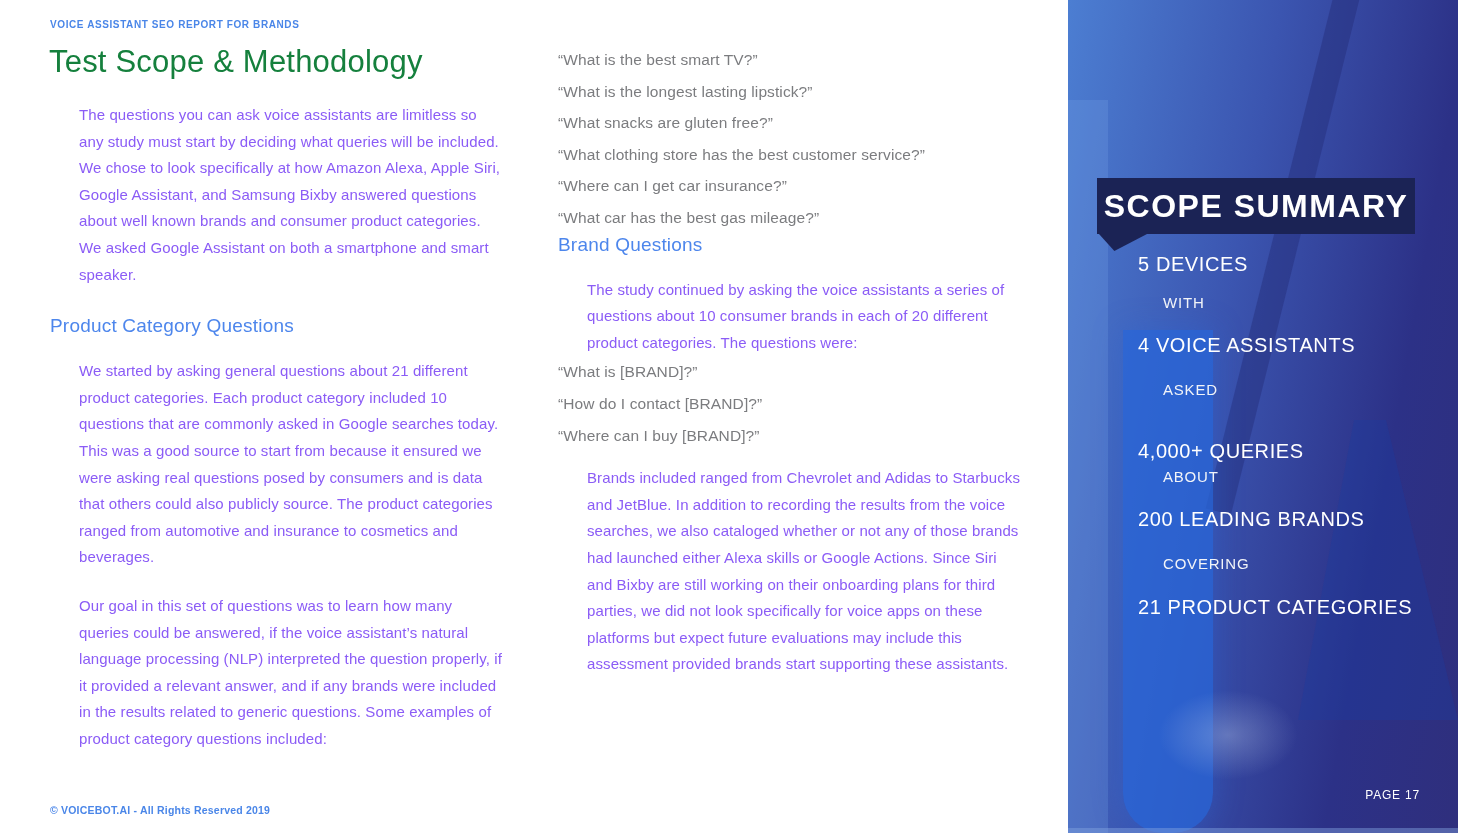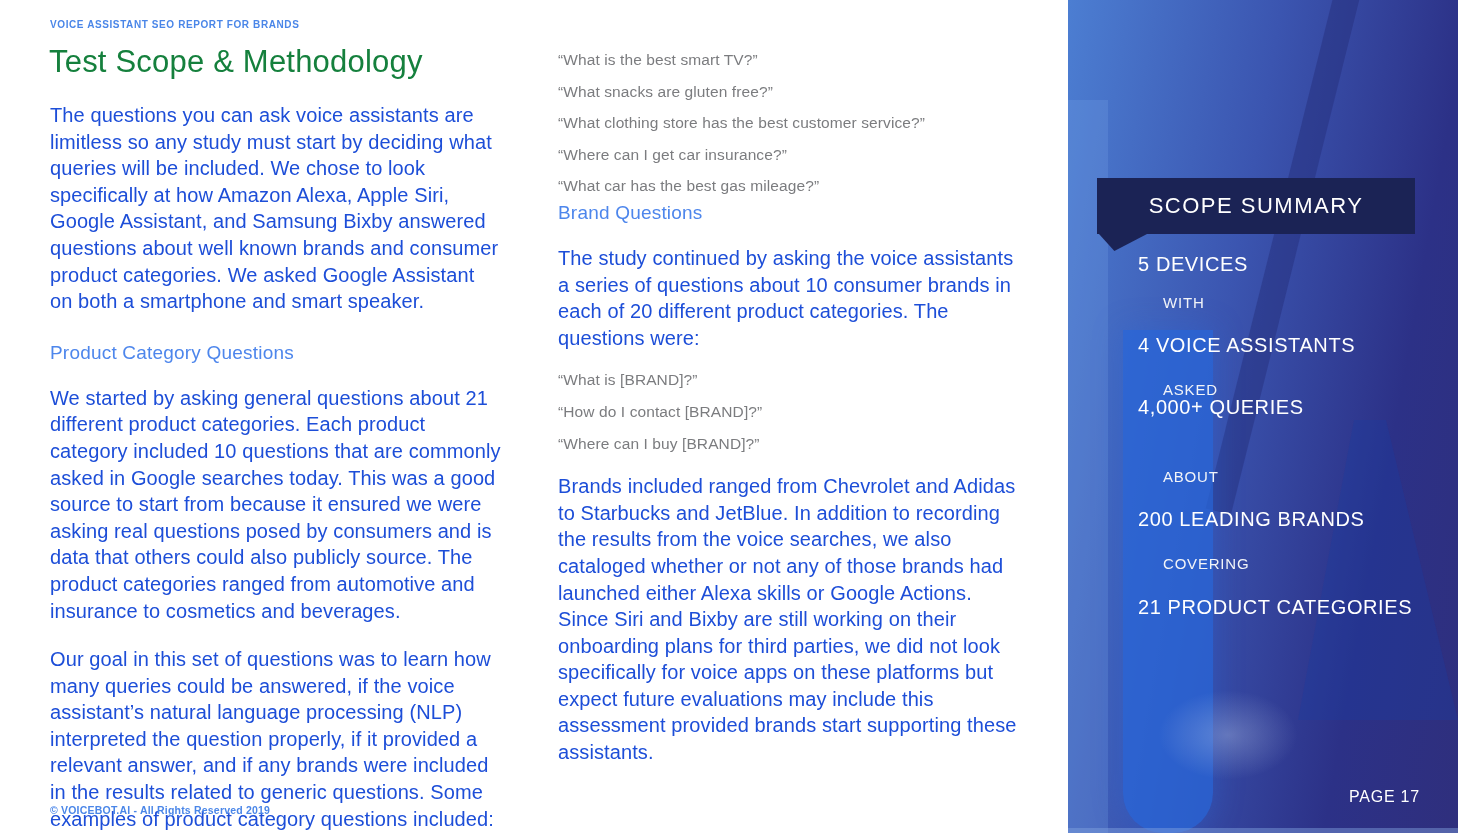--- a/index.html
+++ b/index.html
@@ -23,22 +23,23 @@
     font-size: 31px; font-weight: 500; color: #15803d;
     letter-spacing: 0.2px;
   }
   .col-left {
     position: absolute; left: 50px; top: 102px; width: 452px;
   }
   .col-mid {
     position: absolute; left: 558px; top: 44px; width: 462px;
   }
   .body-text {
-    font-size: 20px; line-height: 26.6px; color: #1d4ed8;
+    font-size: 15px; line-height: 26.6px; color: #8b5cf6;
     letter-spacing: 0.1px;
+    margin-left: 29px;
   }
   .section-heading {
     font-size: 19px; font-weight: 500; color: #4d86ec;
     letter-spacing: 0.2px;
   }
   .q-list { list-style: none; }
   .q-list li {
     font-size: 15.5px; line-height: 31.6px; color: #7b7c7f;
     letter-spacing: 0.1px; white-space: nowrap;
   }
@@ -85,69 +86,70 @@
     position: absolute; left: 0; bottom: 0; width: 100%; height: 5px;
     background: rgba(130, 165, 225, 0.45);
   }
 
   .scope-banner {
     position: absolute; left: 29px; top: 178px; width: 318px; height: 56px;
     background: #1b2355;
     display: flex; align-items: center; justify-content: center;
   }
   .scope-banner-label {
-    font-size: 22px; font-weight: 400; color: #ffffff; letter-spacing: 1.5px;
+    font-size: 32px; font-weight: 700; color: #ffffff; letter-spacing: 1.5px;
     white-space: nowrap;
   }
   .scope-banner-tail {
     position: absolute; left: 31px; top: 234px; width: 48px; height: 17px;
     background: #1b2355;
     clip-path: polygon(0 0, 100% 0, 32% 100%);
   }
   .stat-value {
     position: absolute; left: 70px;
     font-size: 20px; font-weight: 500; color: #ffffff;
     letter-spacing: 0.6px; white-space: nowrap;
   }
   .stat-connector {
     position: absolute; left: 95px;
     font-size: 15px; font-weight: 500; color: #f2f4f8;
     letter-spacing: 0.8px;
   }
   .footer-right {
     position: absolute; right: 38px; top: 788px;
-    font-size: 16px; font-weight: 500; color: #ffffff; letter-spacing: 0.8px;
+    font-size: 12px; font-weight: 500; color: #ffffff; letter-spacing: 0.8px;
   }
 </style>
 </head>
 <body>
 
 <div class="page">
 
   <div class="eyebrow">VOICE ASSISTANT SEO REPORT FOR BRANDS</div>
   <h1 class="page-title">Test Scope &amp; Methodology</h1>
 
   <div class="col-left">
     <p class="body-text">The questions you can ask voice assistants are limitless so any study must start by deciding what queries will be included. We chose to look specifically at how Amazon Alexa, Apple Siri, Google Assistant, and Samsung Bixby answered questions about well known brands and consumer product categories. We asked Google Assistant on both a smartphone  and smart speaker.</p>
     <h2 class="section-heading" style="margin-top: 27px;">Product Category Questions</h2>
     <p class="body-text" style="margin-top: 21px;">We started by asking general questions about 21 different product categories. Each product category included 10 questions that are commonly asked in Google searches today. This was a good source to start from because it ensured we were asking real questions posed by consumers and is data that others could also publicly source. The product categories ranged from automotive and insurance to cosmetics and beverages.</p>
     <p class="body-text" style="margin-top: 22px;">Our goal in this set of questions was to learn how many queries could be answered, if the voice assistant’s natural language processing (NLP) interpreted the question properly, if it provided a relevant answer, and if any brands were included in the results related to generic questions. Some examples of product category questions included:</p>
   </div>
 
   <div class="col-mid">
     <ul class="q-list">
       <li>“What is the best smart TV?”</li>
+      <li>“What is the longest lasting lipstick?”</li>
       <li>“What snacks are gluten free?”</li>
       <li>“What clothing store has the best customer service?”</li>
       <li>“Where can I get car insurance?”</li>
       <li>“What car has the best gas mileage?”</li>
     </ul>
     <h2 class="section-heading" style="">Brand Questions</h2>
     <p class="body-text mt-intro-gap">The study continued by asking the voice assistants a series of questions about 10 consumer brands in each of 20 different product categories. The questions were:</p>
-    <ul class="q-list" style="margin-top: 13px;">
+    <ul class="q-list" style="">
       <li>“What is [BRAND]?”</li>
       <li>“How do I contact [BRAND]?”</li>
       <li>“Where can I buy [BRAND]?”</li>
     </ul>
     <p class="body-text" style="margin-top: 14px;">Brands included ranged from Chevrolet and Adidas to Starbucks and JetBlue. In addition to recording the results from the voice searches, we also cataloged whether or not any of those brands had launched either Alexa skills or Google Actions. Since Siri and Bixby are still working on their onboarding plans for third parties, we did not look specifically for voice apps on these platforms but expect future evaluations may include this assessment provided brands start supporting these assistants.</p>
   </div>
 
   <div class="footer-left">© VOICEBOT.AI - All Rights Reserved 2019</div>
 
   <aside class="sidebar">
@@ -160,21 +162,21 @@
 
     <div class="scope-banner">
       <span class="scope-banner-label">SCOPE SUMMARY</span>
     </div>
     <div class="scope-banner-tail"></div>
 
     <div class="stat-value" style="top: 253px;">5 DEVICES</div>
     <div class="stat-connector" style="top: 294px;">WITH</div>
     <div class="stat-value" style="top: 334px;">4 VOICE ASSISTANTS</div>
     <div class="stat-connector" style="top: 381px;">ASKED</div>
-    <div class="stat-value" style="top: 396px;">4,000+ QUERIES</div>
+    <div class="stat-value" style="top: 440px;">4,000+ QUERIES</div>
     <div class="stat-connector" style="top: 468px;">ABOUT</div>
     <div class="stat-value" style="top: 508px;">200 LEADING BRANDS</div>
     <div class="stat-connector" style="top: 555px;">COVERING</div>
     <div class="stat-value" style="top: 596px;">21 PRODUCT CATEGORIES</div>
 
     <div class="footer-right">PAGE 17</div>
   </aside>
 
 </div>
 

